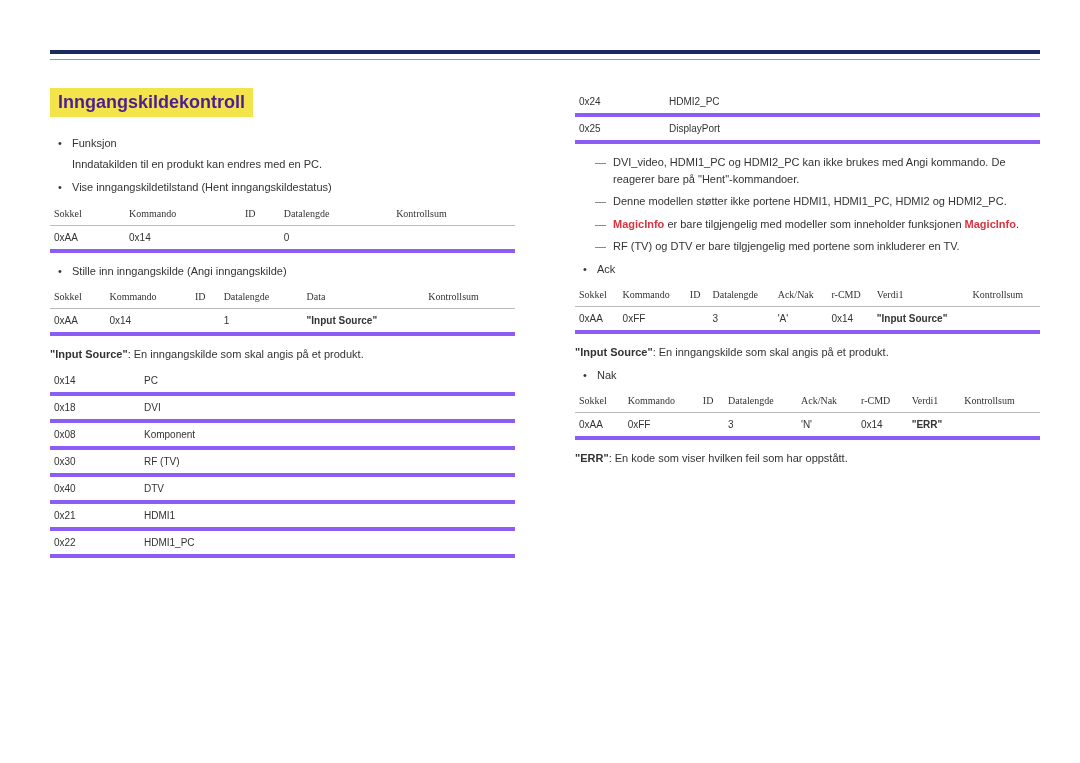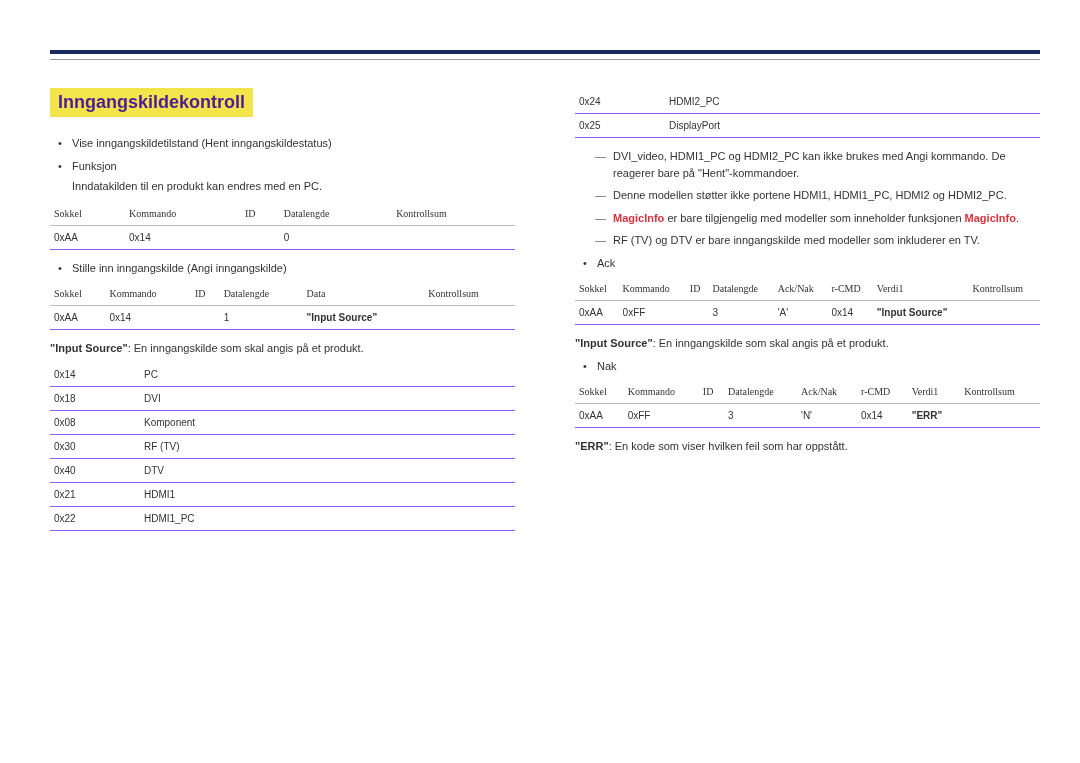--- a/index.html
+++ b/index.html
@@ -66,44 +66,44 @@
     border-collapse: collapse;
     margin: 6px 0 10px 0;
     font-size: 10px;
   }
   th, td {
     text-align: left;
     padding: 6px 4px;
     font-weight: normal;
   }
   thead tr { border-bottom: 1px solid #bbb; font-family: Liberation Serif, serif; }
-  tbody tr { border-bottom: 1px solid #8b5cf6; }
+  tbody tr { border-bottom: 4px solid #8b5cf6; }
   .desc {
     margin: 10px 0 6px 0;
     line-height: 1.5;
   }
   .bold { font-weight: bold; }
   .red { color: #d9333f; font-weight: bold; }
 </style>
 </head>
 <body>
 
 <div class="topbar"></div>
 
 <div class="cols">
 
   <div class="col">
     <div class="heading">Inngangskildekontroll</div>
 
-    <div class="bullet">Vise inngangskildetilstand (Hent inngangskildestatus)</div>
-
     <div class="bullet">
       <span>Funksjon</span>
       <div class="sub" style="margin-left:0;margin-top:4px;">Inndatakilden til en produkt kan endres med en PC.</div>
     </div>
+
+    <div class="bullet">Vise inngangskildetilstand (Hent inngangskildestatus)</div>
 
     <table>
       <thead>
           <tr>
         <th>Sokkel</th>
         <th>Kommando</th>
         <th>ID</th>
         <th>Datalengde</th>
         <th>Kontrollsum</th>
       </tr>
@@ -194,21 +194,21 @@
             <td>DisplayPort</td>
           </tr>
       </tbody>
     </table>
 
     <div class="dash">DVI_video, HDMI1_PC og HDMI2_PC kan ikke brukes med Angi kommando. De reagerer bare på "Hent"-kommandoer.</div>
     <div class="dash">Denne modellen støtter ikke portene HDMI1, HDMI1_PC, HDMI2 og HDMI2_PC.</div>
     <div class="dash">
       <span class="red">MagicInfo</span><span> er bare tilgjengelig med modeller som inneholder funksjonen </span><span class="red">MagicInfo</span><span>.</span>
     </div>
-    <div class="dash">RF (TV) og DTV er bare inngangskilde med modeller som inkluderer en TV.</div>
+    <div class="dash">RF (TV) og DTV er bare tilgjengelig med portene som inkluderer en TV.</div>
 
     <div class="bullet">Ack</div>
 
     <table>
       <thead>
           <tr>
         <th>Sokkel</th>
         <th>Kommando</th>
         <th>ID</th>
         <th>Datalengde</th>

